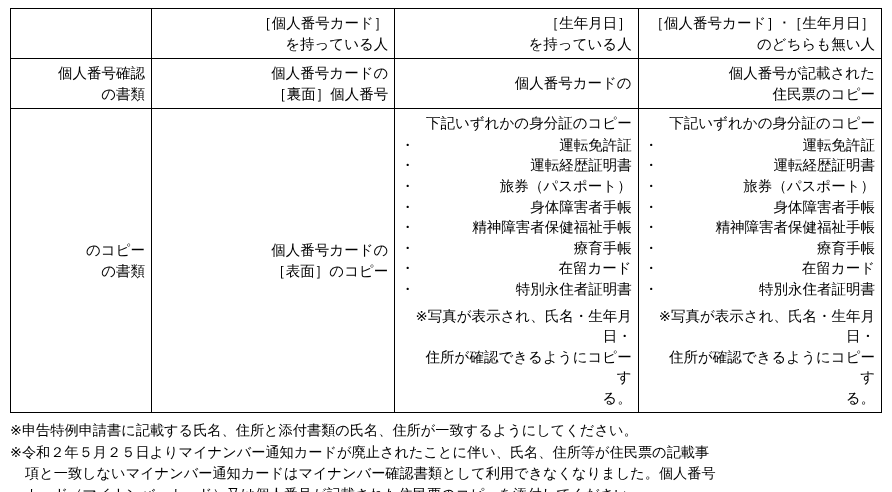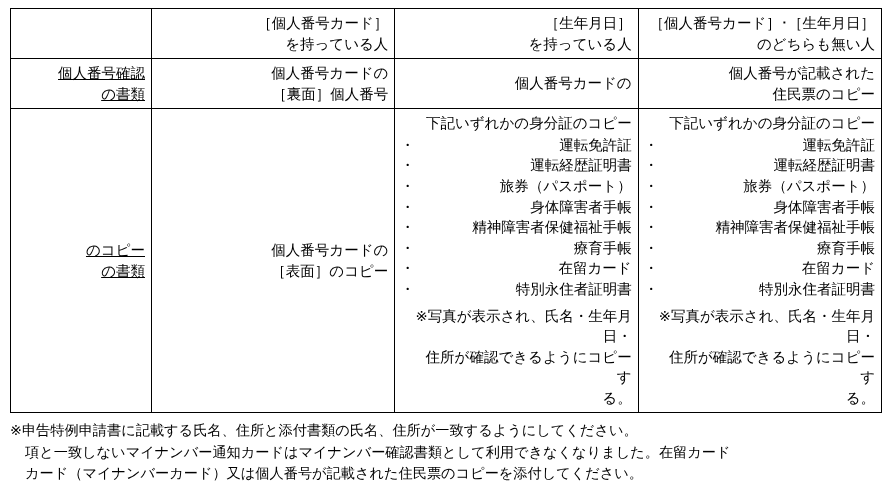--- a/index.html
+++ b/index.html
@@ -29,21 +29,20 @@
   table.doc-table td {
     border: 1px solid #000000;
     vertical-align: middle;
     padding: 4px 6px;
     font-size: 14.5px;
     line-height: 1.42;
     text-align: right;
   }
   td.col-head {
     width: 128px;
-    text-decoration: underline;
   }
 
   .hdr-cell {
     font-size: 14.5px;
     line-height: 1.38;
     padding-top: 7px;
     padding-bottom: 7px;
   }
   .hdr-cell .l1, .hdr-cell .l2 { display: block; white-space: nowrap; }
 
@@ -203,18 +202,19 @@
         </td>
       </tr>
     </tbody>
   </table>
 
   <div class="footnotes">
     <span class="fn">
       <span class="ln">※申告特例申請書に記載する氏名、住所と添付書類の氏名、住所が一致するようにしてください。</span>
     </span>
     <span class="fn">
-      <span class="ln ind1">項と一致しないマイナンバー通知カードはマイナンバー確認書類として利用できなくなりました。在留カード</span>
+      <span class="ln">※令和２年５月２５日よりマイナンバー通知カードが廃止されたことに伴い、氏名、住所等が住民票の記載事</span>
+      <span class="ln ind1">項と一致しないマイナンバー通知カードはマイナンバー確認書類として利用できなくなりました。個人番号</span>
       <span class="ln ind2">カード（マイナンバーカード）又は個人番号が記載された住民票のコピーを添付してください。</span>
     </span>
   </div>
 
 </div>
 
 </body></html>

